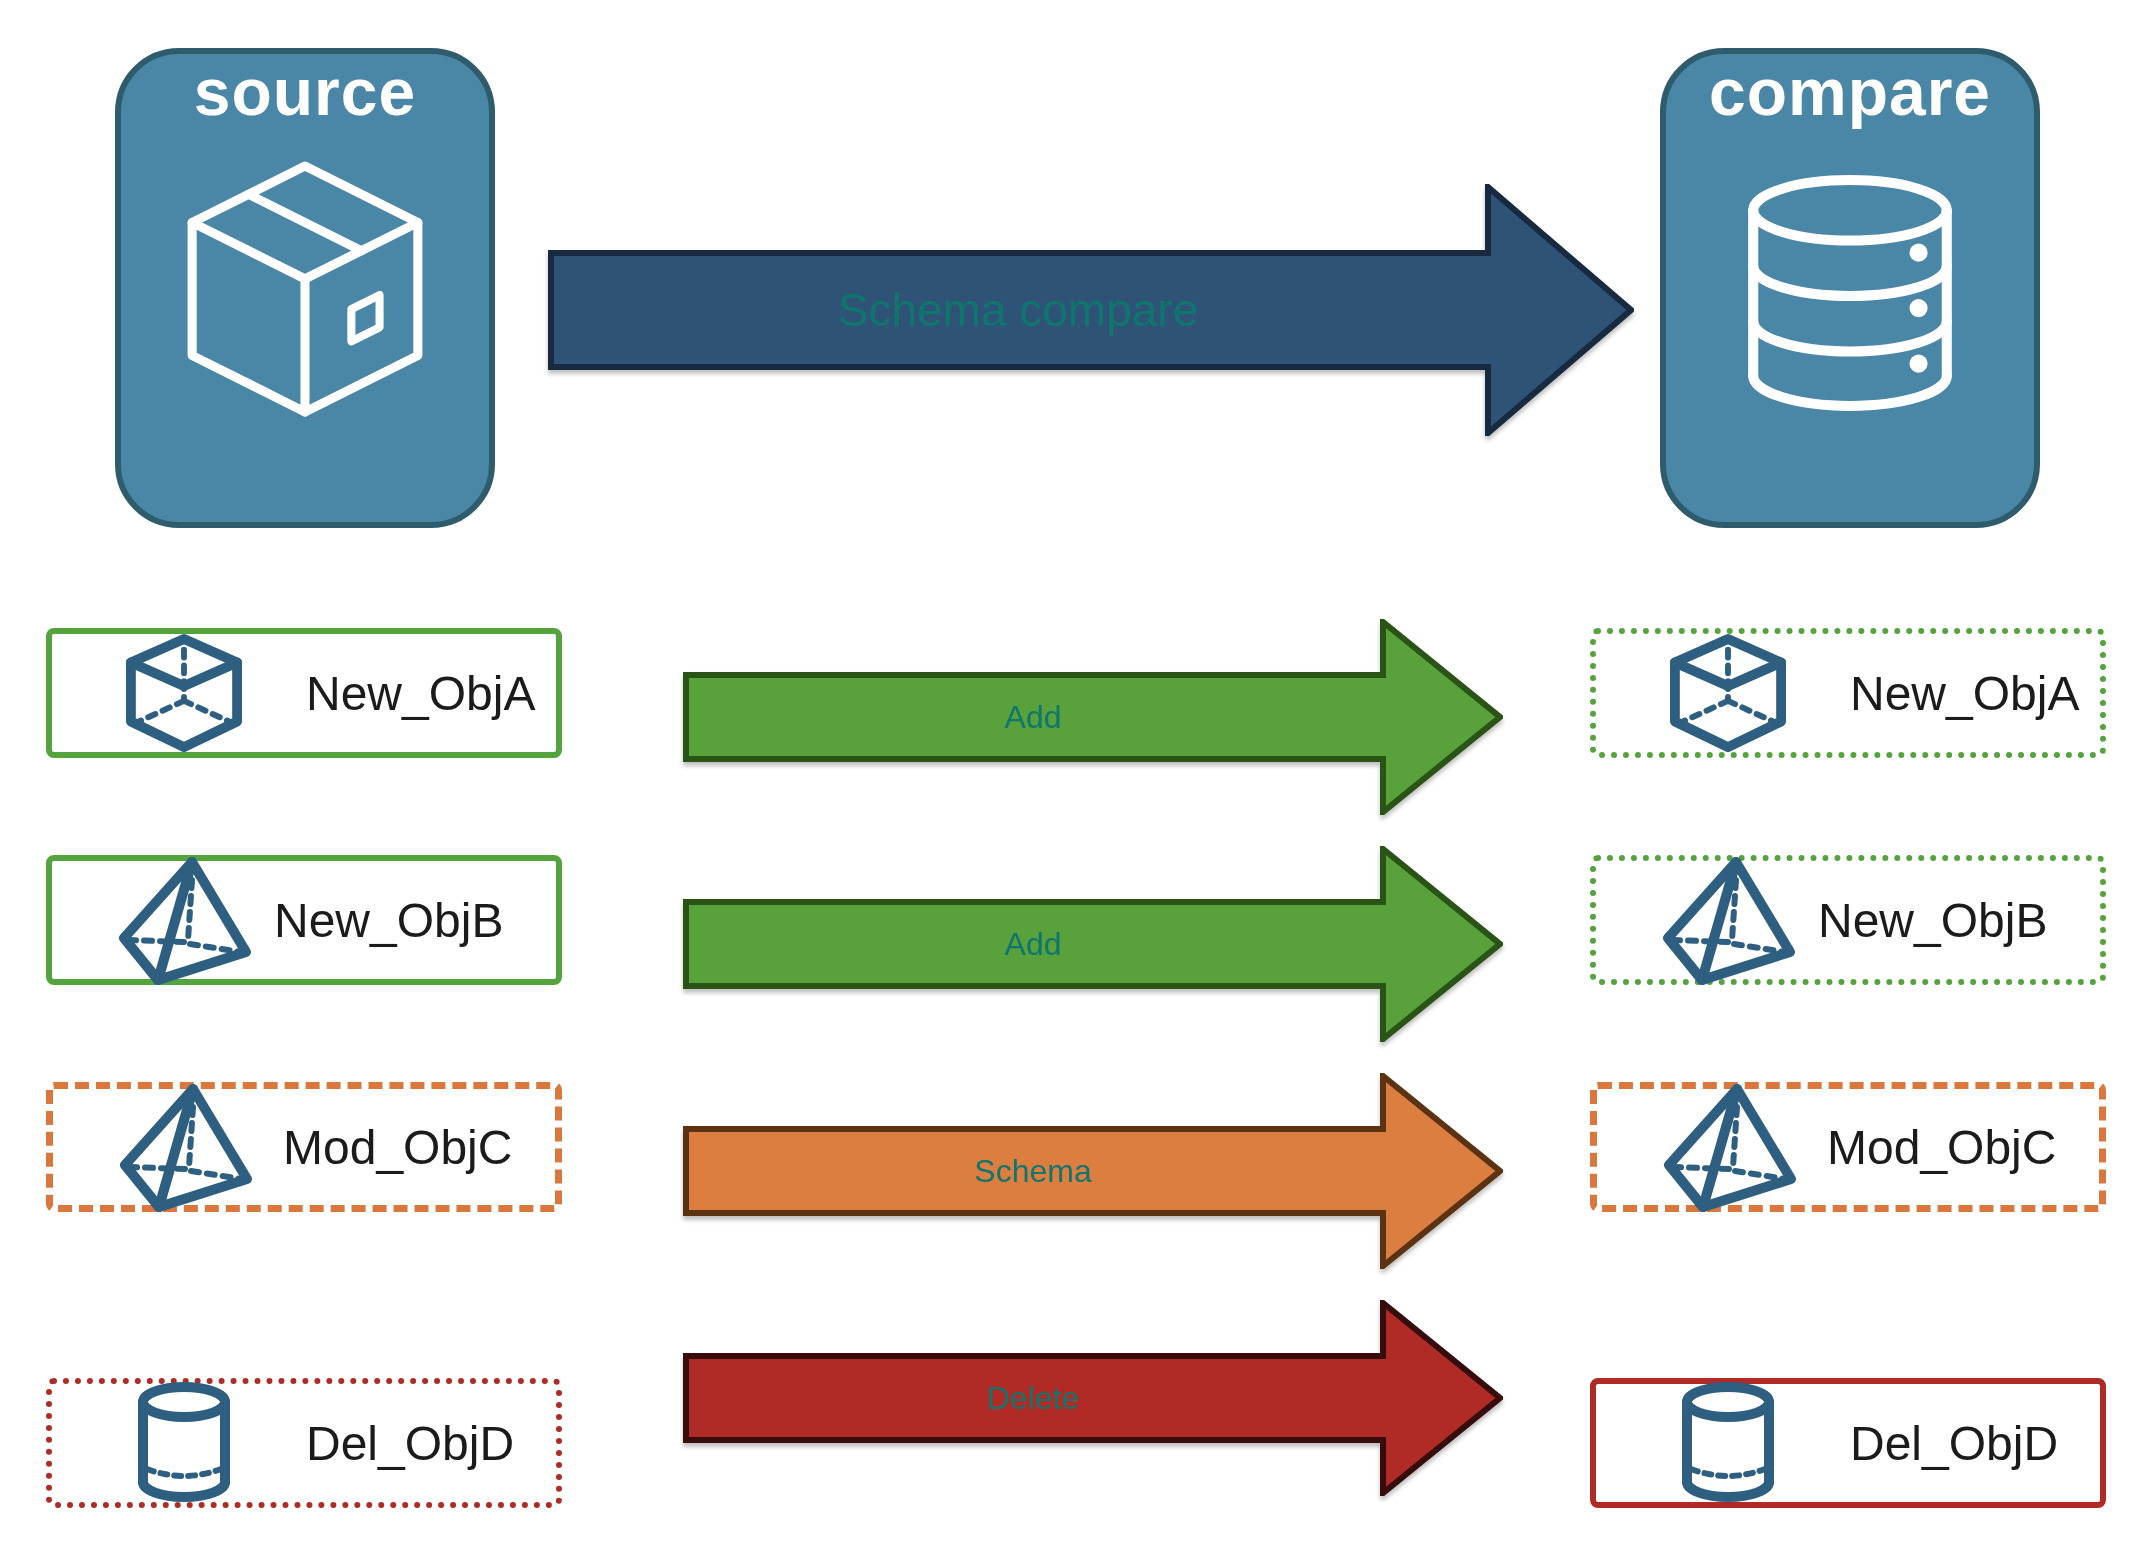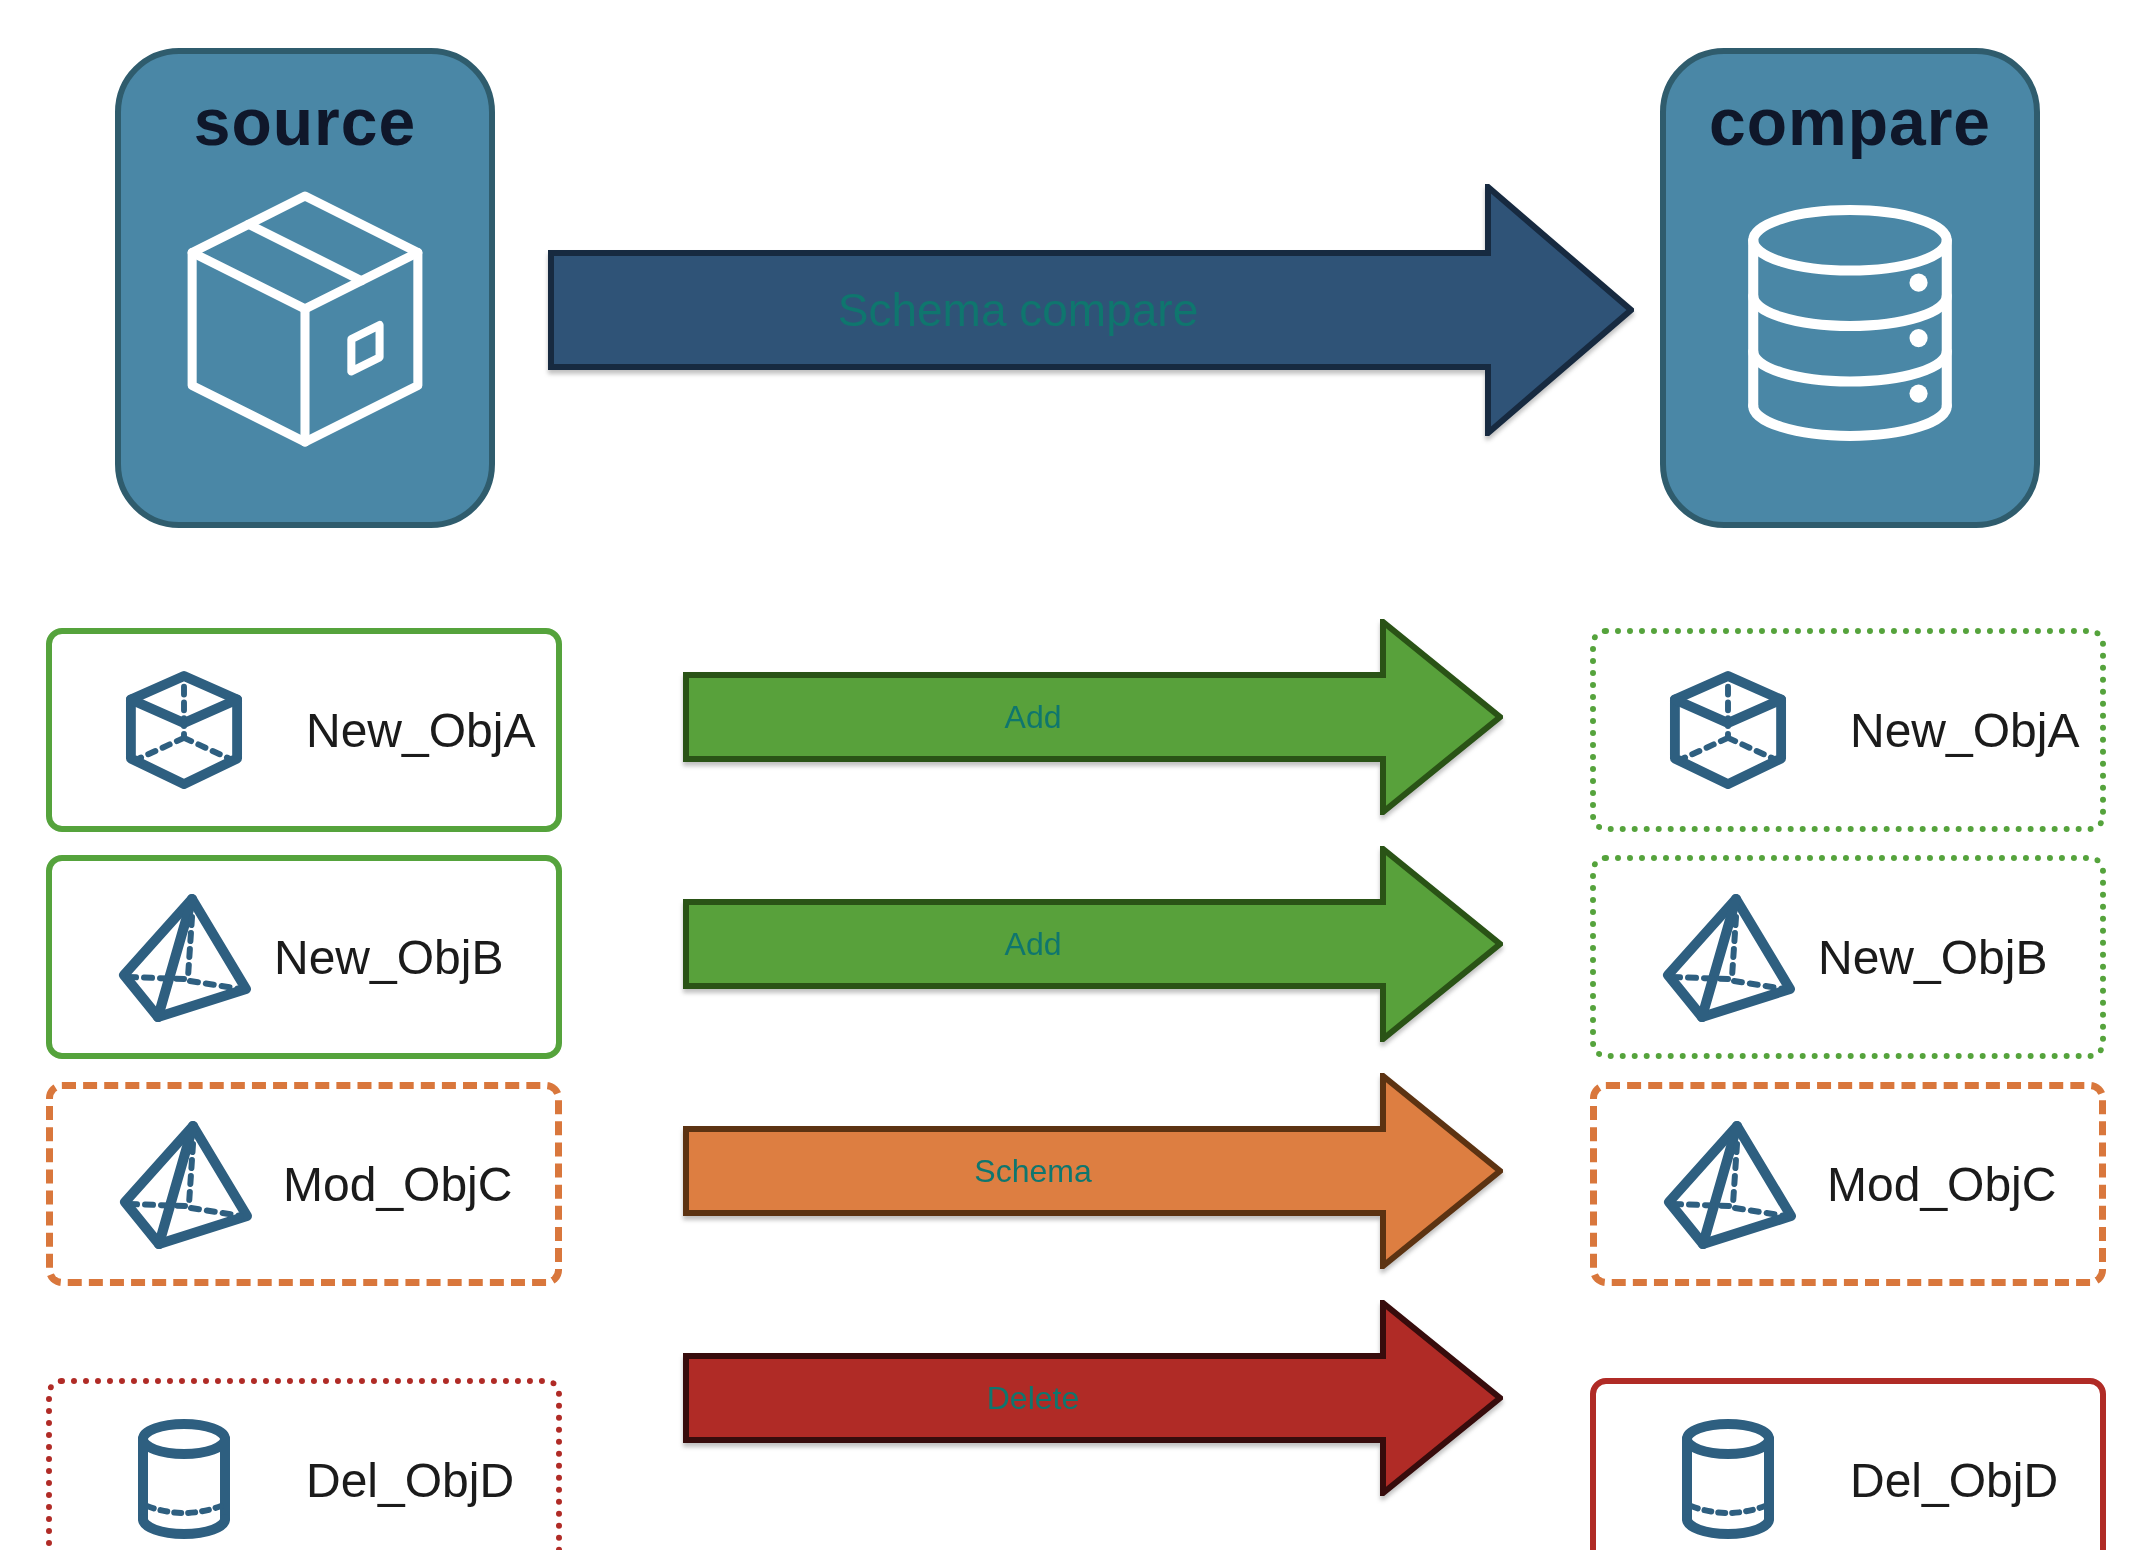--- a/index.html
+++ b/index.html
@@ -9,41 +9,41 @@
   }
   
   .node{
     position:absolute;top:48px;width:380px;height:480px;
     background:#4a87a6;border:6px solid #2f5c6d;border-radius:64px;
     box-sizing:border-box;display:flex;flex-direction:column;align-items:center;
   }
   .node.source{left:115px;}
   .node.target{left:1660px;}
   .node-label{
-    margin-top:30px;color:#0f172a;font-size:66px;font-weight:bold;letter-spacing:1px;
+    color:#ffffff;font-size:66px;font-weight:bold;letter-spacing:1px;
   }
   .node-icon{margin-top:28px;}
   
   .arrow-wrap{position:absolute;}
   .arrow-wrap svg{position:absolute;left:0;top:0;filter:drop-shadow(0 4px 2px rgba(100,100,100,0.4));}
   .arrow-label{
     position:absolute;top:0;bottom:0;display:flex;align-items:center;justify-content:center;
     color:#0f766e;
   }
   .main-arrow{left:548px;top:184px;width:1086px;height:252px;}
   .main-arrow .arrow-label{left:0;width:940px;font-size:46px;}
   .row-arrow{left:683px;width:820px;height:196px;}
   .row-arrow .arrow-label{left:0;width:700px;font-size:32px;}
   .p-navy{fill:#2f5377;stroke:#172a40;stroke-width:6;}
   .p-green{fill:#58a13b;stroke:#2a5316;stroke-width:6;}
   .p-orange{fill:#dd7e41;stroke:#5c3312;stroke-width:6;}
   .p-red{fill:#b02b26;stroke:#370c0c;stroke-width:6;}
   
   .item-box{
-    position:absolute;width:516px;height:204px;border-radius:16px;background:#ffffff;
+    position:absolute;width:516px;height:130px;border-radius:8px;background:#ffffff;
     box-sizing:border-box;display:flex;align-items:center;padding-left:62px;gap:52px;
   }
   .item-box.left{left:46px;}
   .item-box.right{left:1590px;}
   .b-green-solid {border:6px solid #55a33c;}
   .b-green-dotted{border:6px dotted #55a33c;}
   .b-orange-dashed{border:7px dashed #d9773c;gap:28px;}
   .b-red-dotted{border:6px dotted #b02b26;}
   .b-red-solid {border:6px solid #b02b26;}
   .icon-slot{flex:0 0 140px;display:flex;align-items:center;justify-content:center;}

